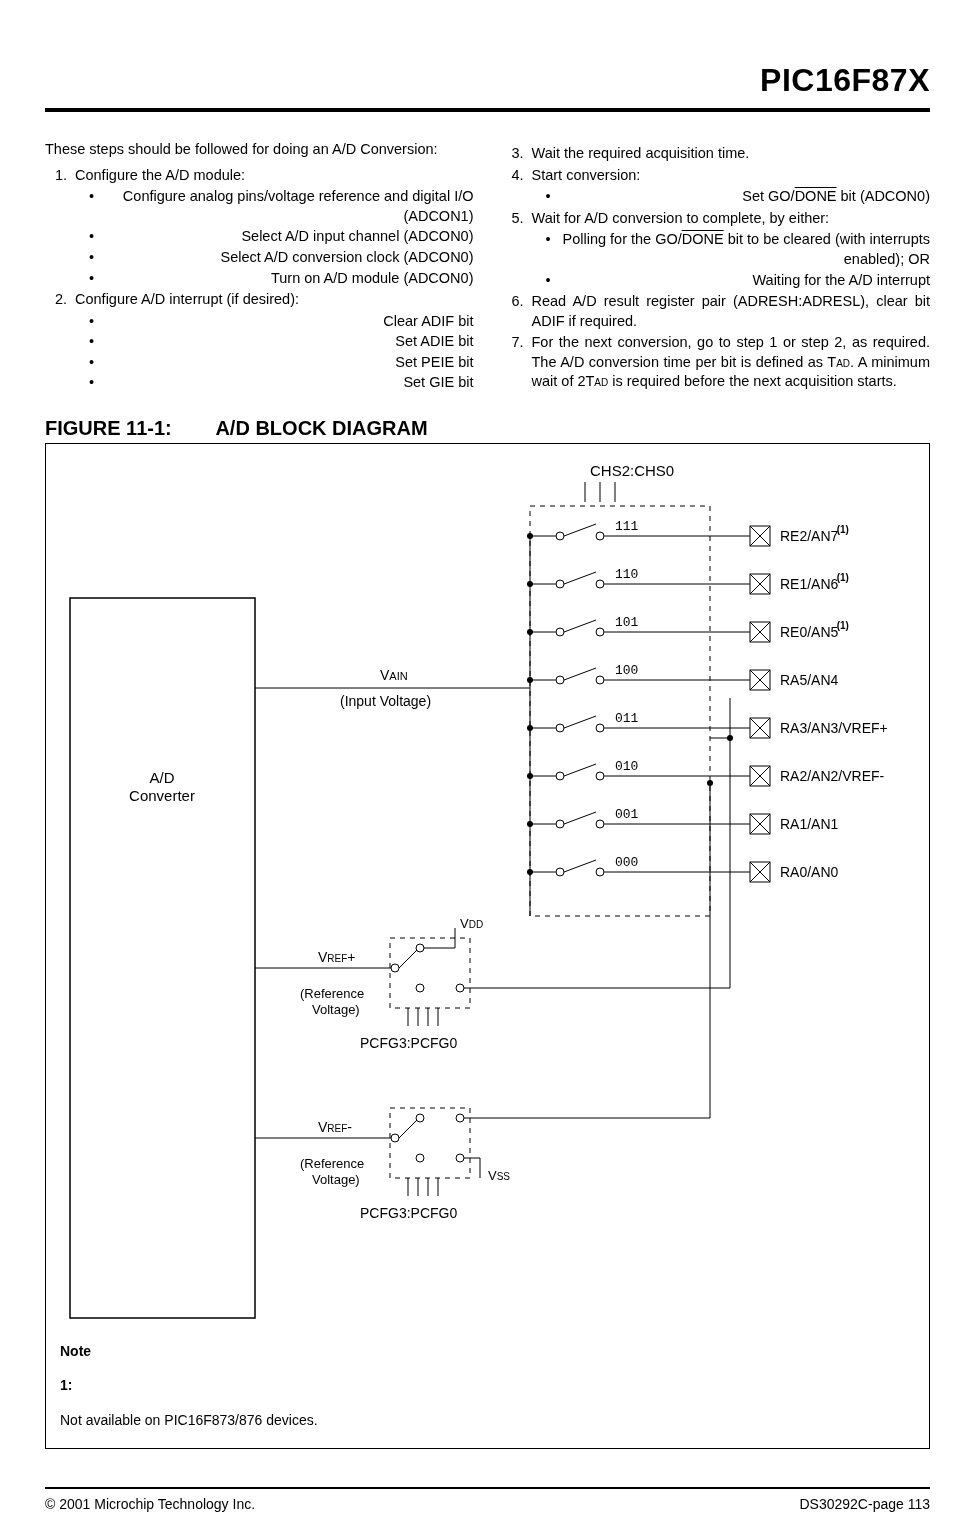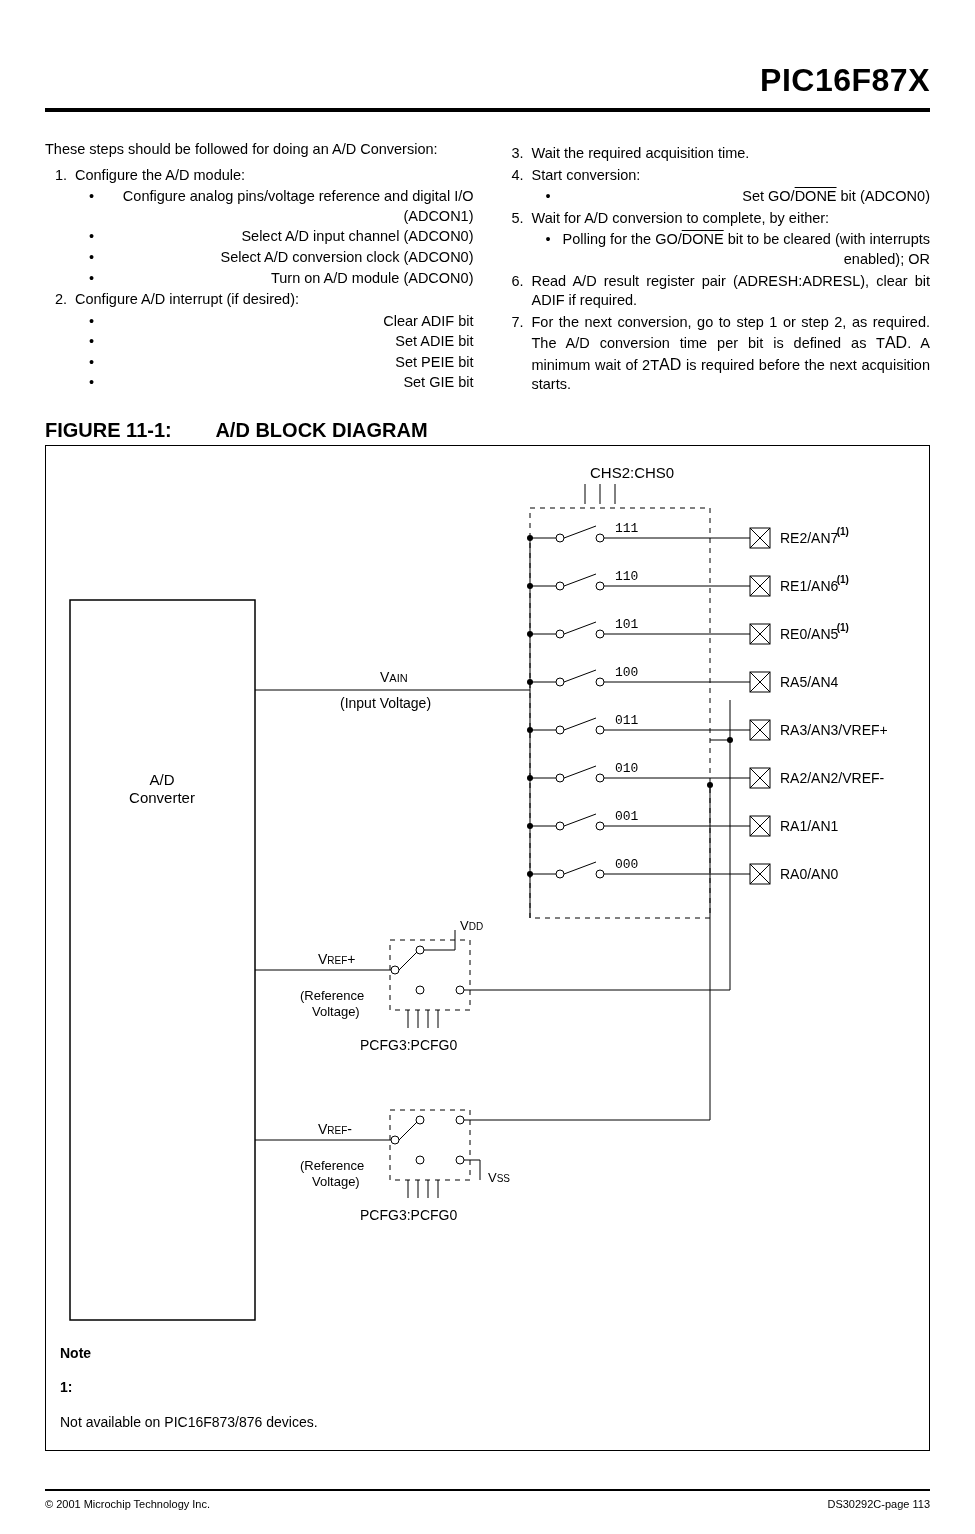--- a/index.html
+++ b/index.html
@@ -67,21 +67,21 @@
     left: 0;
     top: 0;
   }
   .overline {
     text-decoration: overline;
   }
   .justify {
     text-align: justify;
   }
   .smallcaps-sub {
-    font-size: 16px;
+    font-size: 10px;
     vertical-align: baseline;
   }
   .figure-title {
     font-weight: bold;
     font-size: 20px;
     margin-top: 20px;
     border-bottom: 1.5px solid #000;
     padding-bottom: 1px;
   }
   .figure-frame {
@@ -99,21 +99,21 @@
   .note-label { font-weight: bold; }
   .note-num { font-weight: bold; }
   .footer-rule {
     border: none;
     border-top: 2.5px solid #000;
     margin: 38px 0 6px 0;
   }
   .footer {
     display: flex;
     justify-content: space-between;
-    font-size: 11px;
+    font-size: 14px;
     padding-bottom: 10px;
   }
   svg text {
     font-family: Arial, Helvetica, sans-serif;
   }
   .svg-mono {
     font-family: "Courier New", monospace;
   }
 </style>
 </head>
@@ -155,20 +155,21 @@
         <li>
           <span>Start conversion:</span>
           <ul class="sub">
             <li>Set GO/<span class="overline">DONE</span> bit (ADCON0)</li>
           </ul>
         </li>
         <li>
           <span>Wait for A/D conversion to complete, by either:</span>
           <ul class="sub">
             <li>Polling for the GO/<span class="overline">DONE</span> bit to be cleared (with interrupts enabled); OR</li>
+            <li>Waiting for the A/D interrupt</li>
           </ul>
         </li>
         <li class="justify">Read A/D result register pair (ADRESH:ADRESL), clear bit ADIF if required.</li>
         <li class="justify">For the next conversion, go to step 1 or step 2, as required. The A/D conversion time per bit is defined as T<span class="smallcaps-sub">AD</span>. A minimum wait of 2T<span class="smallcaps-sub">AD</span> is required before the next acquisition starts.</li>
       </ol>
     </div>
   </div>
 
   <div class="figure-title">
     <span>FIGURE 11-1:</span>

